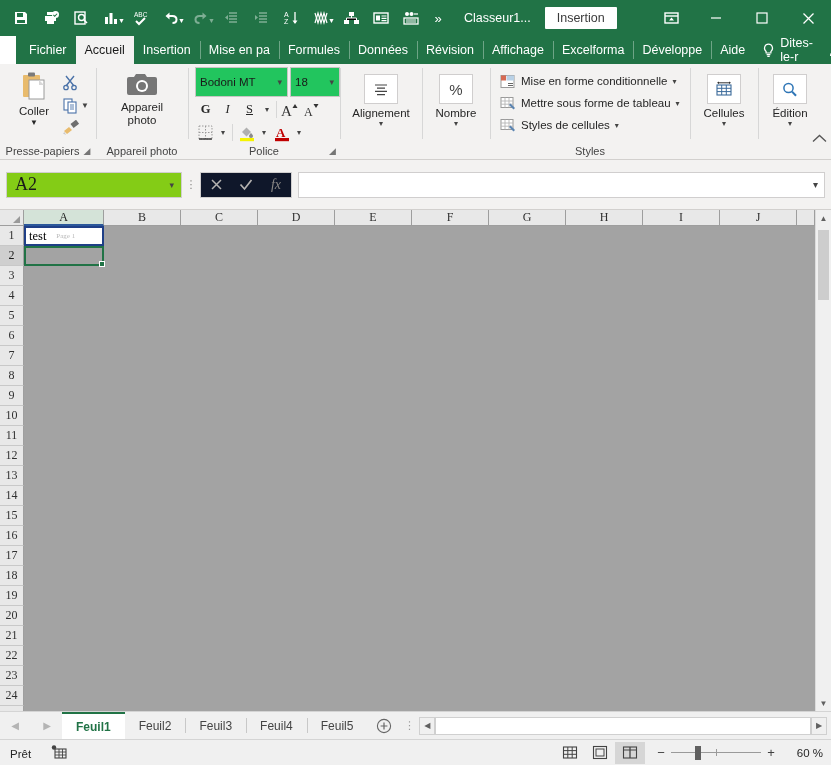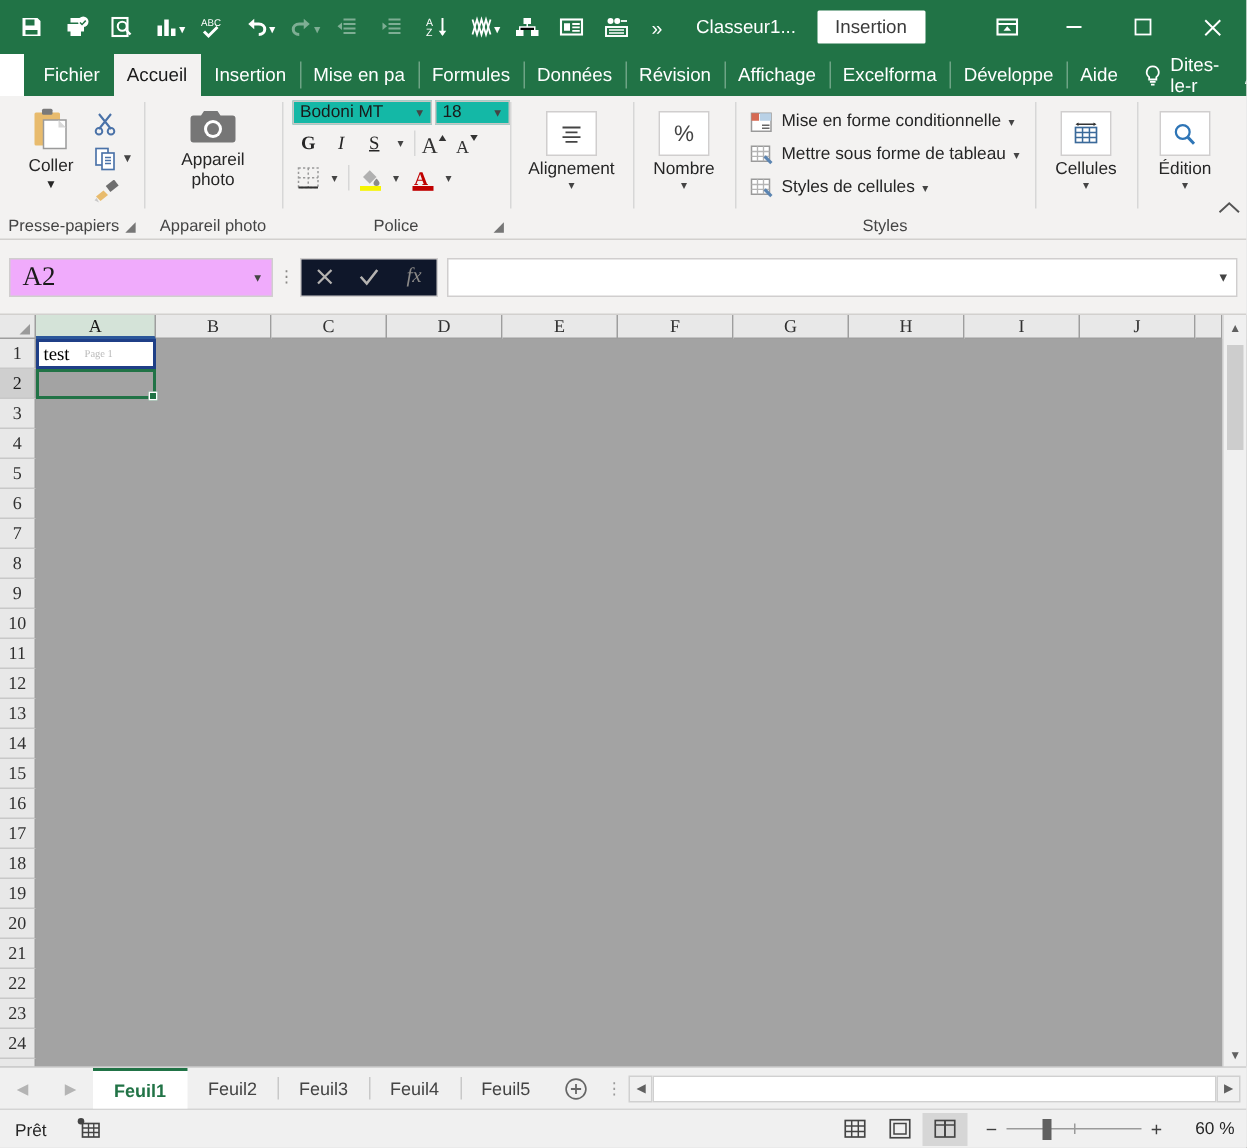--- a/index.html
+++ b/index.html
@@ -92,21 +92,21 @@
 
   
   .clip-mini { display: flex; flex-direction: column; gap: 1px; padding-top: 3px; }
   .mini-row { height: 22px; display: flex; align-items: center; gap: 2px; }
   .mini-car { font-size: 8px; color: #444; }
 
   
   .font-grp { width: 152px; }
   .font-row1 { display: flex; gap: 2px; padding: 3px 0 0 2px; }
   .cbo {
-    height: 16px; border: 1px solid #c8c6c4; background: #14b8a6;
+    height: 30px; border: 1px solid #c8c6c4; background: #22c55e;
     display: flex; align-items: center; padding: 0 2px 0 4px; font-size: 11.5px; color: #1a1a1a;
   }
   .cbo .cbo-txt { flex: 1; white-space: nowrap; overflow: hidden; }
   .cbo .cbo-car { font-size: 9px; color: #444; padding: 0 3px; }
   .font-row { display: flex; align-items: center; gap: 1px; padding: 2px 0 0 2px; }
   .sbtn { width: 21px; height: 21px; display:flex; align-items:center; justify-content:center; color:#262626; font-size:12.5px; }
   .sbtn-car { width: 12px; height: 21px; display:flex; align-items:center; justify-content:center; font-size:8px; color:#444; }
   .vsep { width: 1px; height: 17px; background: #d7d7d7; margin: 0 2px; }
 
   
@@ -114,21 +114,21 @@
   .style-item { display: flex; align-items: center; gap: 5px; height: 22px; font-size: 11.5px; color: #262626; padding-left: 2px; white-space: nowrap;}
   .style-item .car { font-size: 8px; color: #444; }
   .ribbon-collapse { position: absolute; right: 4px; bottom: 16px; font-size: 11px; color: #555; }
 
   
   .formulabar {
     height: 50px; background: #f3f2f1; display: flex; align-items: center;
     padding: 0 6px; flex: none; border-bottom: 1px solid #d2d0ce;
   }
   .namebox {
-    width: 176px; height: 26px; background: #f0abfc; border: 1px solid #d0cece;
+    width: 176px; height: 26px; background: #84cc16; border: 1px solid #d0cece;
     display: flex; align-items: center; padding: 0 4px 0 8px;
   }
   .namebox .nb-txt { flex:1; font-family: "Liberation Serif", serif; font-size: 18px; color: #1a1a1a; }
   .namebox .nb-car { font-size: 9px; color: #444; padding-right: 3px; }
   .fb-grip { width: 18px; text-align: center; color: #8a8886; font-size: 11px; letter-spacing: 0; }
   .fx-group { height: 26px; display: flex; border: 1px solid #d0cece; background: #0f172a; }
   .fx-btn { width: 30px; display: flex; align-items: center; justify-content: center; color: #b5b3b1; font-size: 14px; }
   .fx-btn.fx { font-family: "Liberation Serif", serif; font-style: italic; color: #8a8886; font-size: 14px; }
   .fb-input {
     flex: 1; height: 26px; margin-left: 6px; background: #ffffff; border: 1px solid #d0cece;

